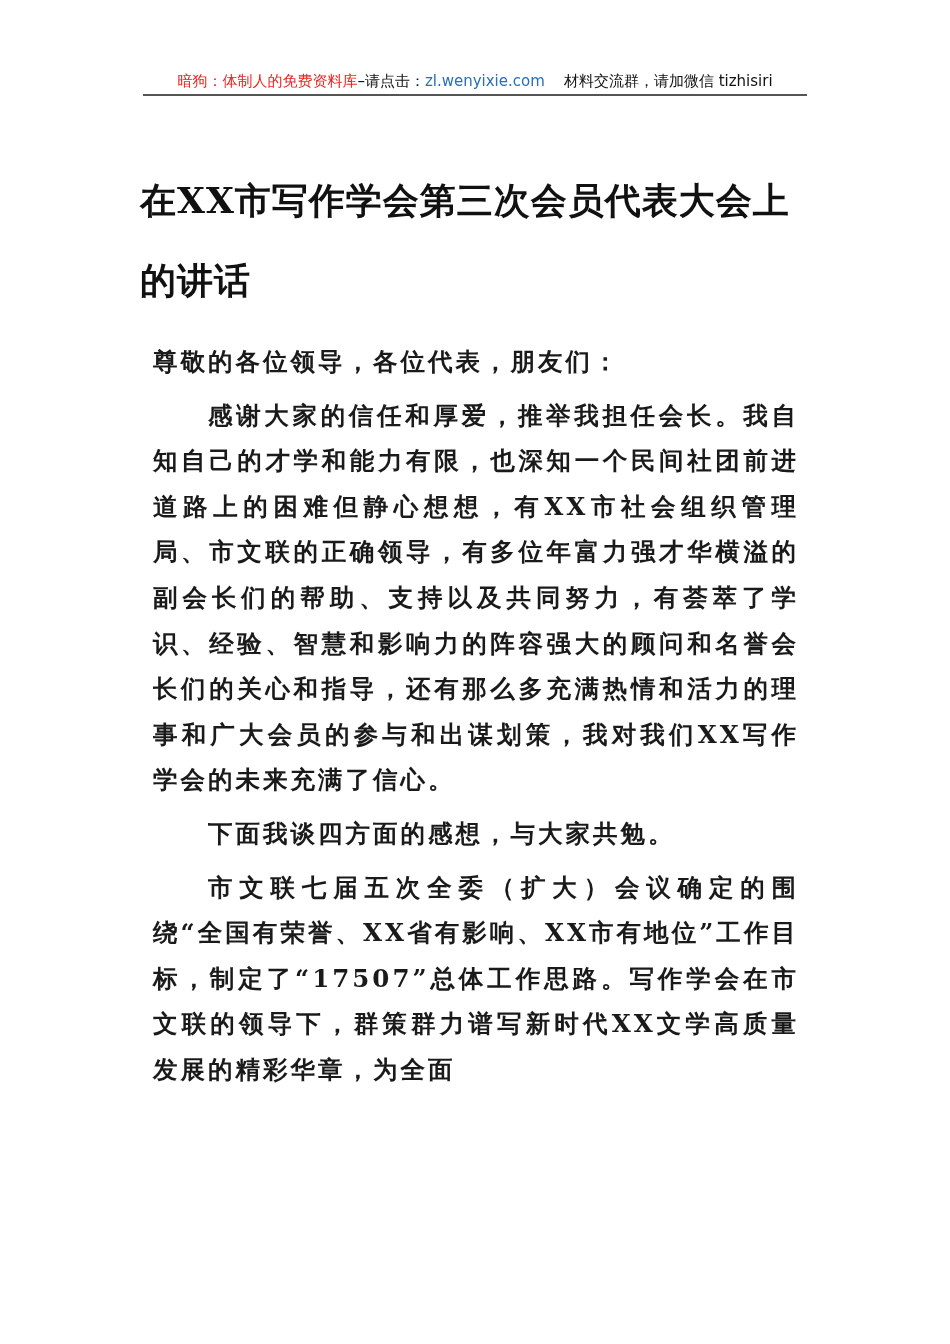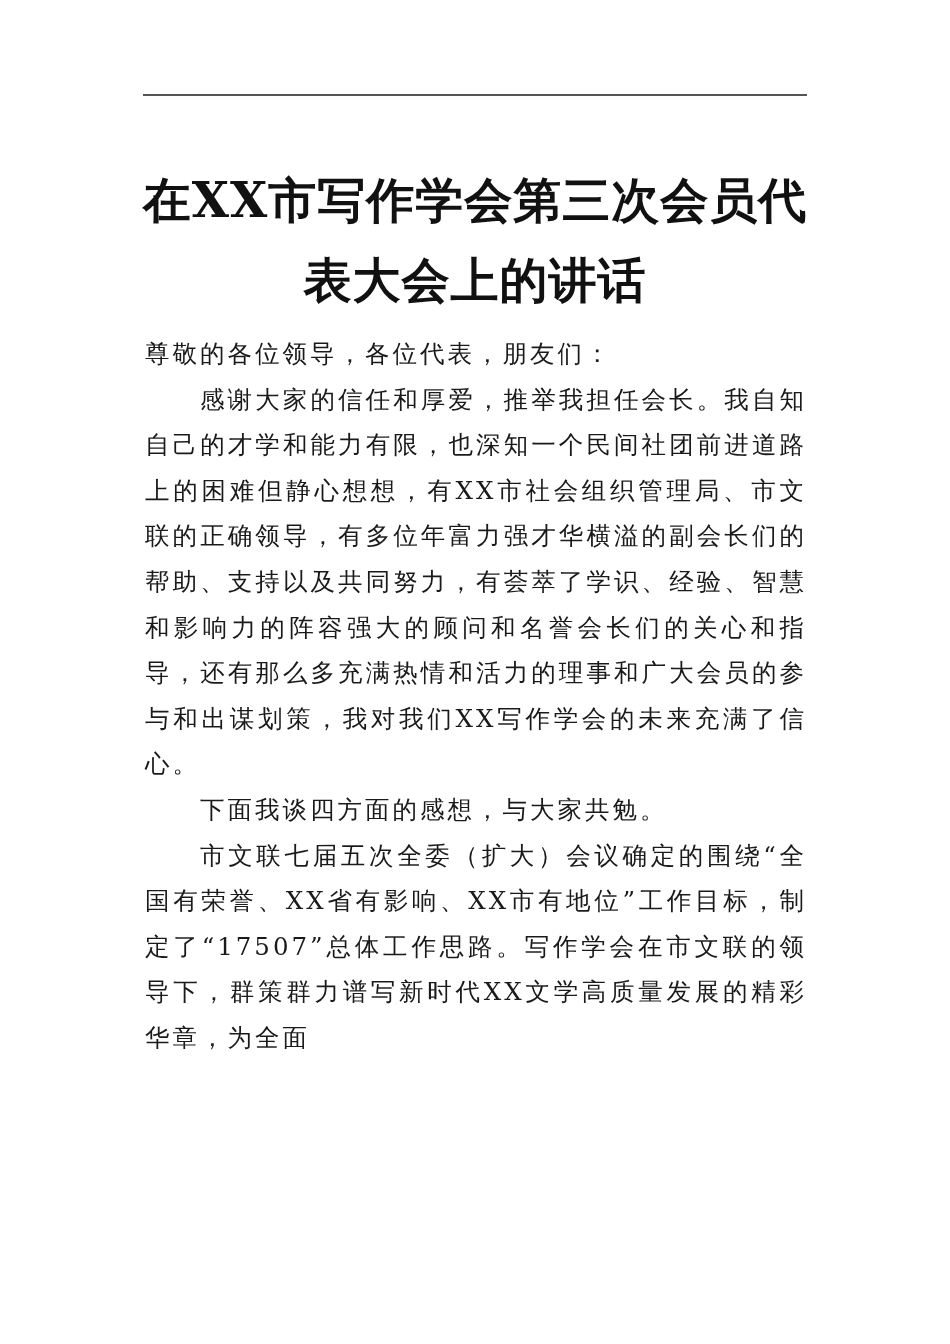--- a/index.html
+++ b/index.html
@@ -9,36 +9,39 @@
       position: absolute; left: 145px; top: 68px; width: 660px; height: 26px;
       font-family: "DejaVu Sans", sans-serif; font-size: 15px; line-height: 26px;
       white-space: nowrap; text-align: center;
     }
     .header .red { color: #e8251f; }
     .header .black { color: #111; }
     .header .blue { color: #2a6fb5; }
     .header-rule { position: absolute; left: 143px; top: 94px; width: 664px; height: 2px; background: #555; }
     .title {
       position: absolute; left: 140px; top: 160px; width: 670px;
-      font-family: "DejaVu Serif", serif; font-weight: bold; font-size: 48px;
-      line-height: 80px; text-align: center; color: #111; letter-spacing: 1px;
+      font-family: "DejaVu Serif", serif; font-weight: bold; font-size: 36px;
+      line-height: 80px; text-align: left; color: #111; letter-spacing: 1px;
     }
     .body-text {
       position: absolute; left: 145px; top: 331px; width: 662px;
       font-family: "DejaVu Serif", serif; font-size: 24.5px; line-height: 45.6px;
       color: #1a1a1a; text-align: justify; letter-spacing: 3px;
     }
-    .body-text p { margin: 0; }
+    .body-text p { margin: 8px; font-weight: bold; }
     .indent { text-indent: 55px; }
     .heading { font-family: "DejaVu Sans", sans-serif; font-weight: bold; letter-spacing: 0.5px; }
   </style>
 </head>
 <body>
 
 <div class="page">
+  <div class="header">
+    <span class="red">暗狗：体制人的免费资料库</span><span class="black">–请点击：</span><span class="blue">zl.wenyixie.com</span>&nbsp;&nbsp;&nbsp;&nbsp;<span class="black">材料交流群，请加微信 tizhisiri</span>
+  </div>
   <div class="header-rule"></div>
 
   <div class="title">在XX市写作学会第三次会员代表大会上的讲话</div>
 
   <div class="body-text">
     <p>尊敬的各位领导，各位代表，朋友们：</p>
     <p class="indent">感谢大家的信任和厚爱，推举我担任会长。我自知自己的才学和能力有限，也深知一个民间社团前进道路上的困难但静心想想，有XX市社会组织管理局、市文联的正确领导，有多位年富力强才华横溢的副会长们的帮助、支持以及共同努力，有荟萃了学识、经验、智慧和影响力的阵容强大的顾问和名誉会长们的关心和指导，还有那么多充满热情和活力的理事和广大会员的参与和出谋划策，我对我们XX写作学会的未来充满了信心。</p>
     <p class="indent">下面我谈四方面的感想，与大家共勉。</p>
     <p class="indent">市文联七届五次全委（扩大）会议确定的围绕“全国有荣誉、XX省有影响、XX市有地位”工作目标，制定了“17507”总体工作思路。写作学会在市文联的领导下，群策群力谱写新时代XX文学高质量发展的精彩华章，为全面</p>
   </div>

